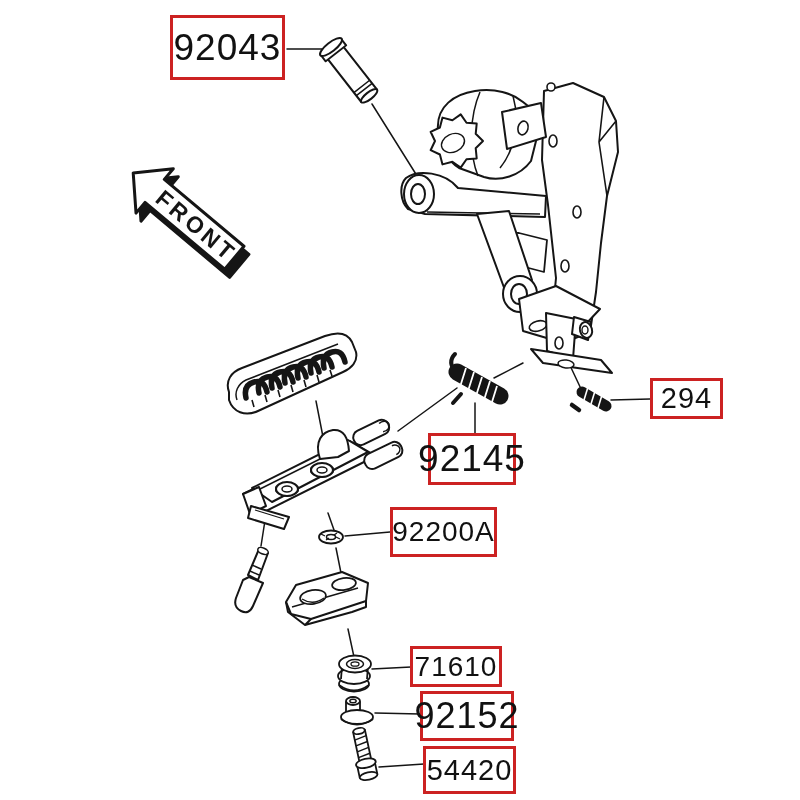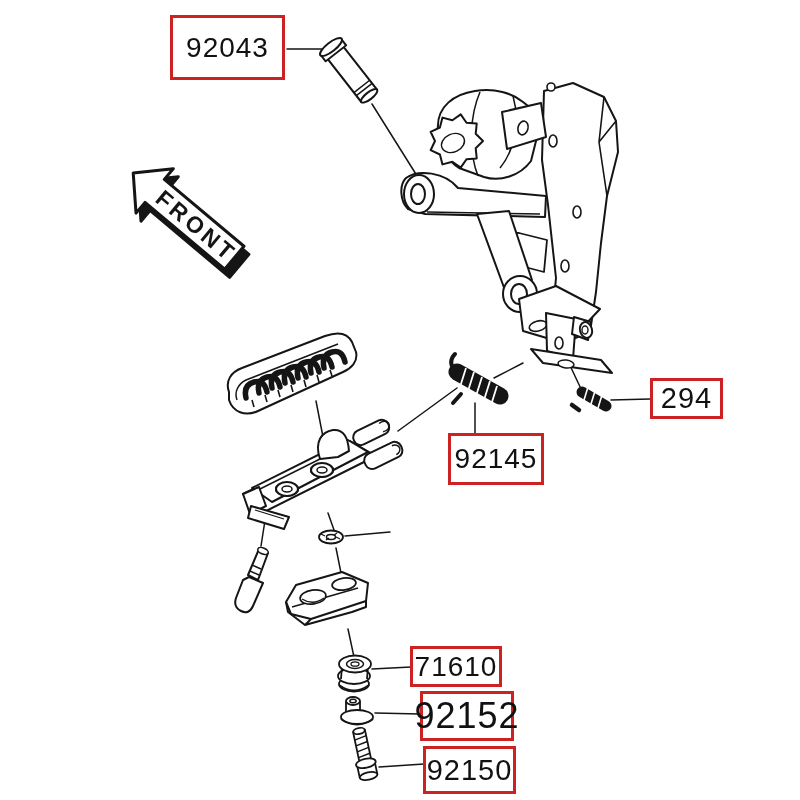--- a/index.html
+++ b/index.html
@@ -5,26 +5,26 @@
   html,body{margin:0;padding:0;background:#fff;}
   #stage{
     position:relative;width:800px;height:800px;background:#ffffff;
     font-family:"Liberation Sans",sans-serif;outline:1px solid #cfcfcf;
     overflow:hidden;
   }
   #art{position:absolute;left:0;top:0;}
   .callout{
     position:absolute;box-sizing:border-box;border:3px solid #cc2222;
     background:#ffffff;display:flex;align-items:center;justify-content:center;
-    color:#111;font-size:28px;letter-spacing:1px;
+    color:#111;font-size:37px;letter-spacing:1px;
   }
   .callout span{white-space:nowrap;}
   .c-92043{left:170px;top:15px;width:115px;height:65px;}
   .c-482{left:650px;top:378px;width:73px;height:41px;font-size:29px;}
-  .c-92145{left:448px;top:433px;width:96px;height:52px;}
+  .c-92145{left:428px;top:433px;width:88px;height:52px;}
   .c-92200a{left:390px;top:507px;width:107px;height:50px;font-size:28px;}
   .c-92161{left:410px;top:646px;width:92px;height:41px;font-size:28px;}
   .c-92152{left:420px;top:691px;width:94px;height:50px;font-size:36px;}
   .c-92150{left:423px;top:746px;width:93px;height:48px;font-size:29px;}
 </style>
 </head>
 <body>
 
 <div id="stage">
 
@@ -220,23 +220,26 @@
 
 <div class="callout c-92043">
   <span>92043</span>
 </div>
 <div class="callout c-482">
   <span>294</span>
 </div>
 <div class="callout c-92145">
   <span>92145</span>
 </div>
+<div class="callout c-92200a">
+  <span>92200A</span>
+</div>
 <div class="callout c-92161">
   <span>71610</span>
 </div>
 <div class="callout c-92152">
   <span>92152</span>
 </div>
 <div class="callout c-92150">
-  <span>92150</span>
+  <span>54420</span>
 </div>
 
 </div>
 
 </body></html>

